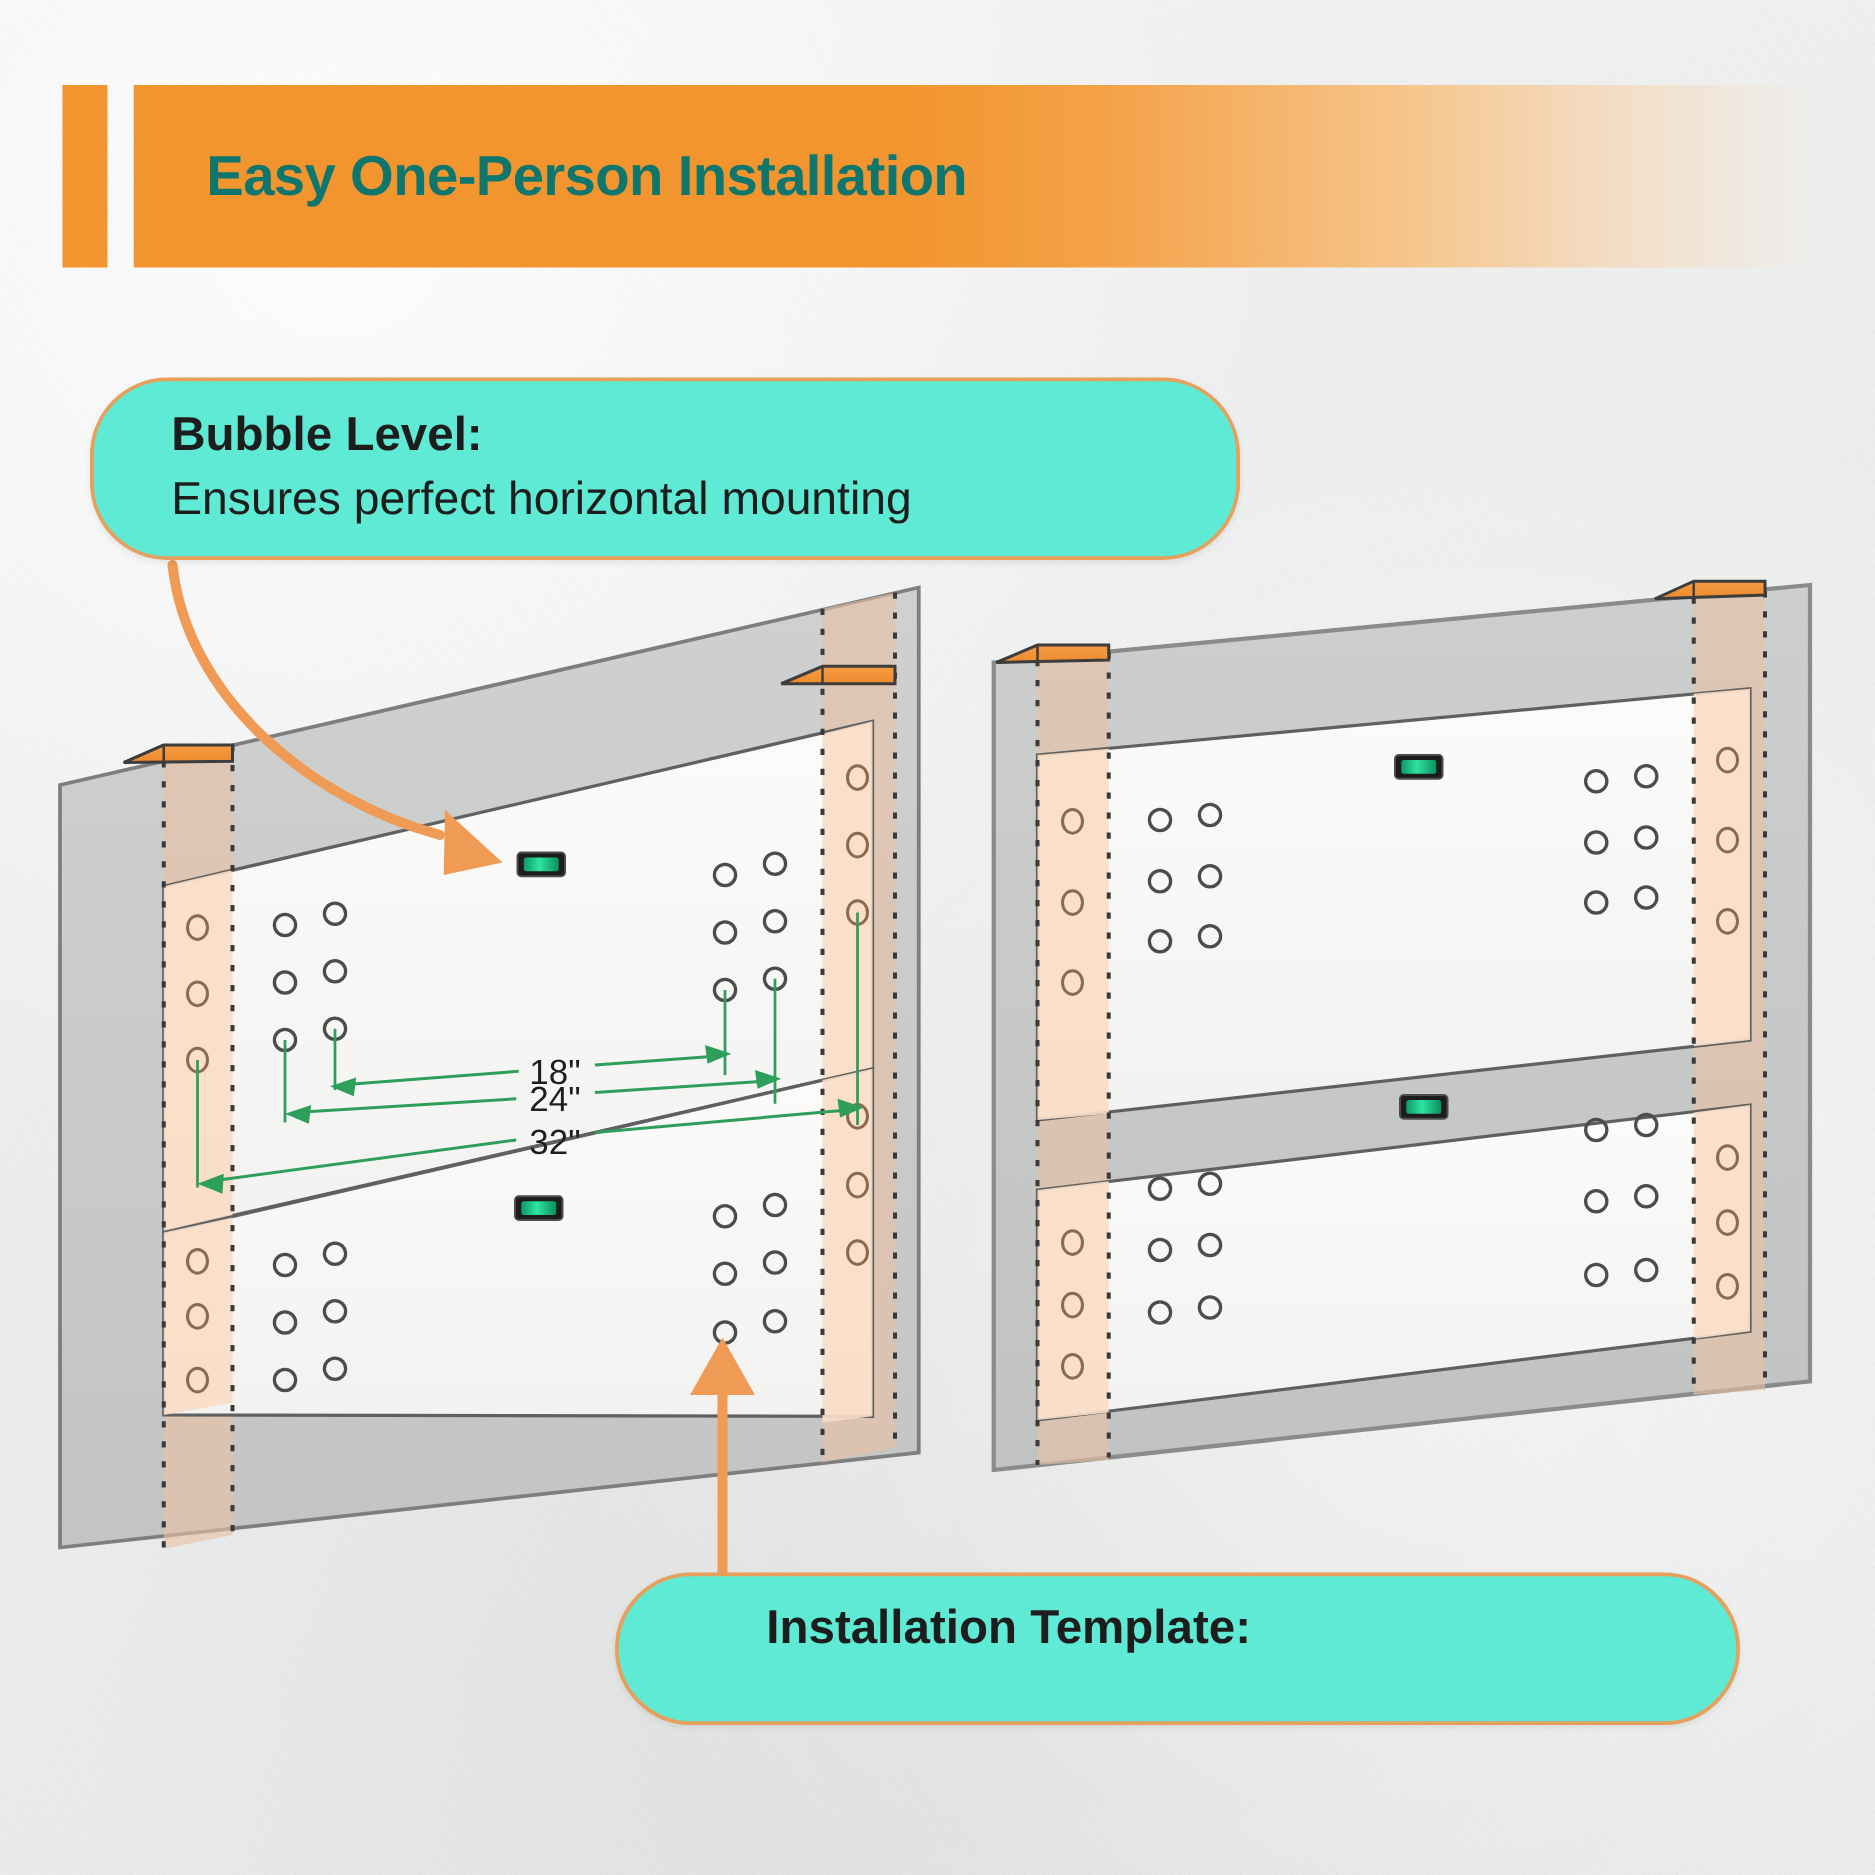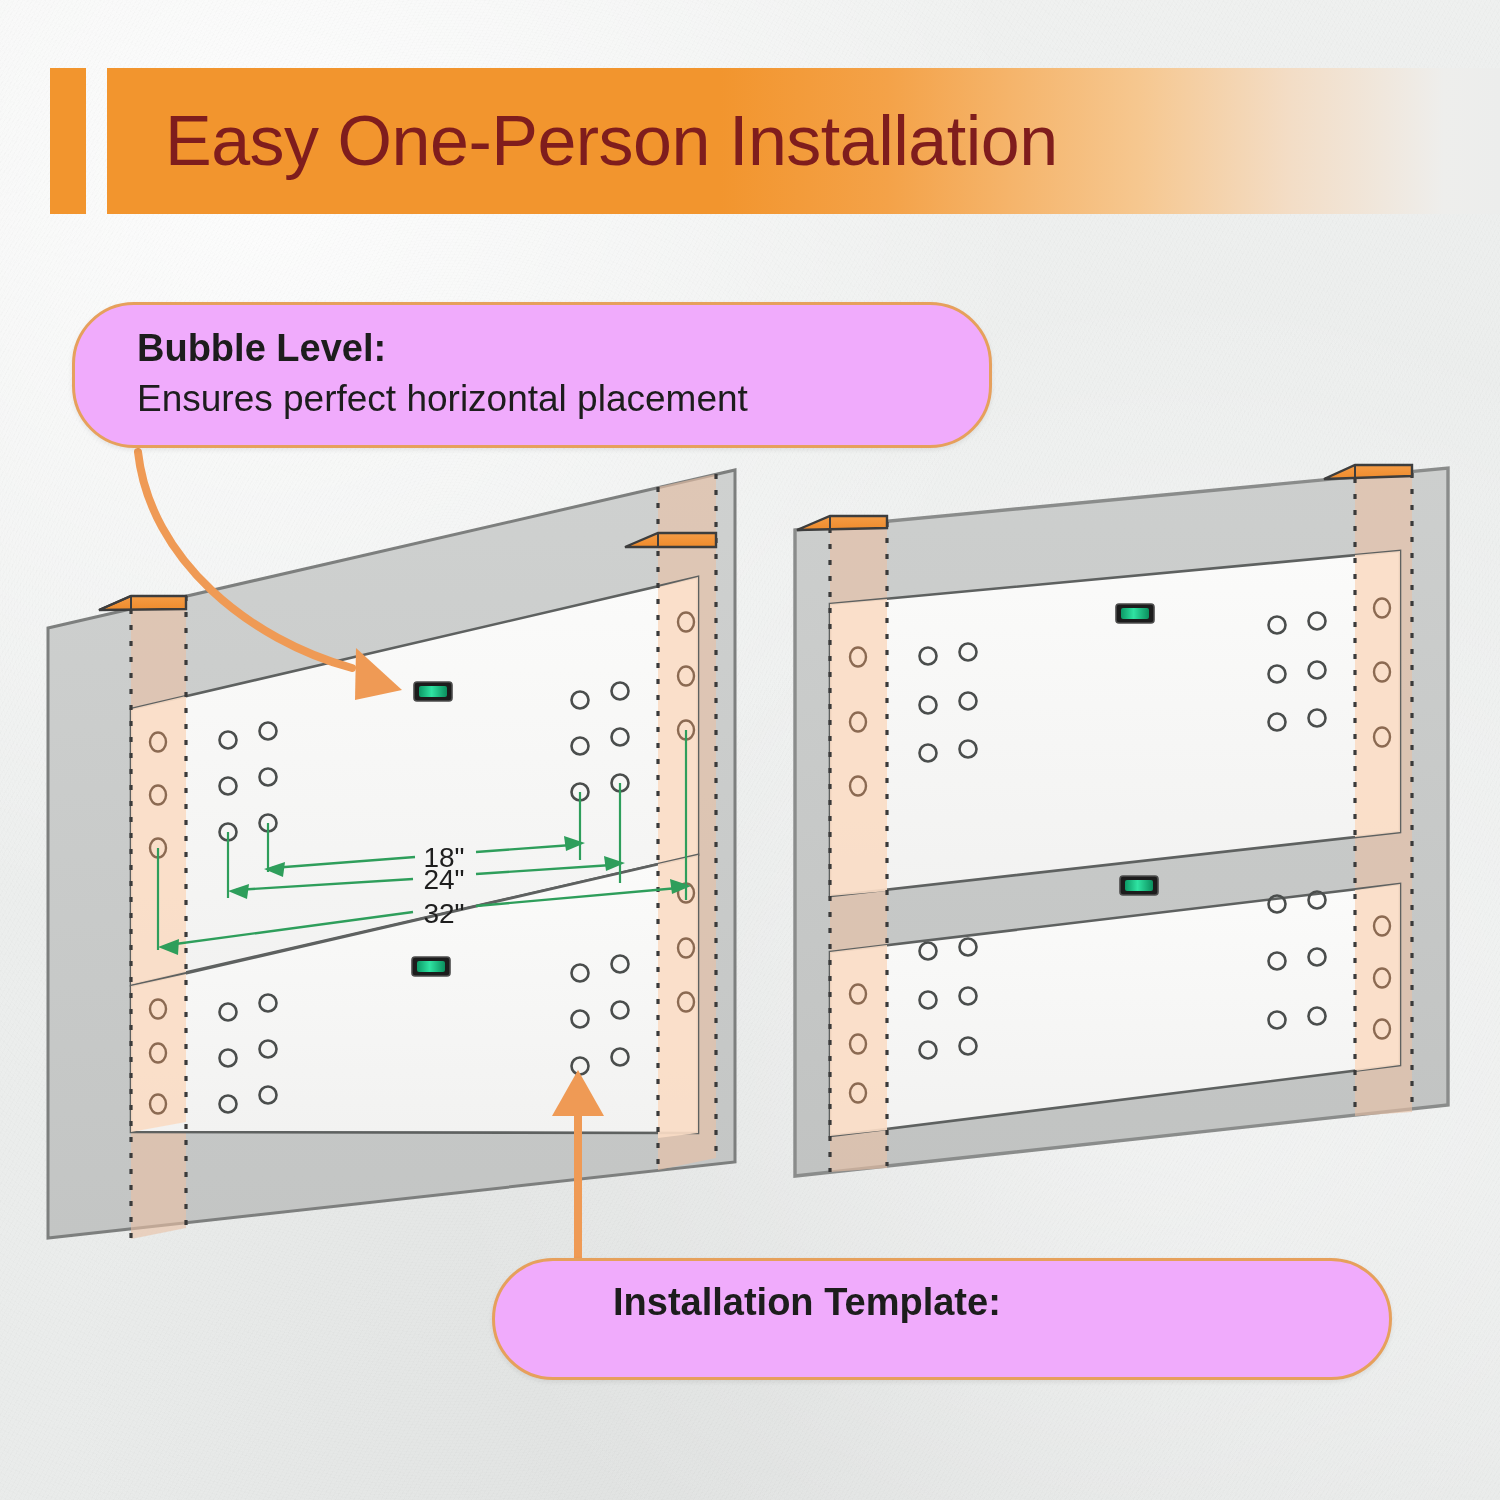--- a/index.html
+++ b/index.html
@@ -32,28 +32,28 @@
   #header-accent{
     position:absolute;left:50px;top:0;width:36px;height:146px;
     background:#f2952e;
   }
   #header-bar{
     position:absolute;left:107px;top:0;right:0;height:146px;
     background:linear-gradient(90deg,#f2952e 0%,#f2952e 44%,#f4a248 56%,#f6c78f 74%,#f3ddc6 85%,#eeeeec 96%,#ecedec 100%);
   }
   #header-title{
     position:absolute;left:165px;top:50%;transform:translateY(-50%);
-    font-size:70px;font-weight:normal;color:#7f1d1d;letter-spacing:-.5px;
+    font-size:45px;font-weight:bold;color:#0f766e;letter-spacing:-.5px;
     white-space:nowrap;
   }
 
   
   .callout{
     position:absolute;
-    background:#f0abfc;
+    background:#5eead4;
     border:3px solid #e6a05c;
     border-radius:62px;
     box-shadow:0 2px 5px rgba(0,0,0,.08);
     box-sizing:border-box;
   }
   .callout-title{font-size:38px;font-weight:bold;color:#1d1d1d;line-height:1.15;}
   .callout-sub{font-size:37px;color:#1d1d1d;line-height:1.18;margin-top:6px;white-space:nowrap;}
 
   #callout-bubble{left:72px;top:302px;width:920px;height:146px;}
   #callout-bubble .inner{padding:22px 0 0 62px;}
@@ -308,21 +308,21 @@
 
   <g>
     <path d="M 578 1262 L 578 1093" fill="none" stroke="#ef9a55" stroke-width="8" stroke-linecap="round"></path>
     <polygon points="578 1070, 552 1116, 604 1116" fill="#ef9a55"></polygon>
   </g>
 </svg>
 
 <div class="callout" id="callout-bubble">
   <div class="inner">
     <div class="callout-title">Bubble Level:</div>
-    <div class="callout-sub">Ensures perfect horizontal placement</div>
+    <div class="callout-sub">Ensures perfect horizontal mounting</div>
   </div>
 </div>
 
 <div class="callout" id="callout-template">
   <div class="inner">
     <div class="callout-title">Installation Template:</div>
   </div>
 </div>
 
 </body></html>

